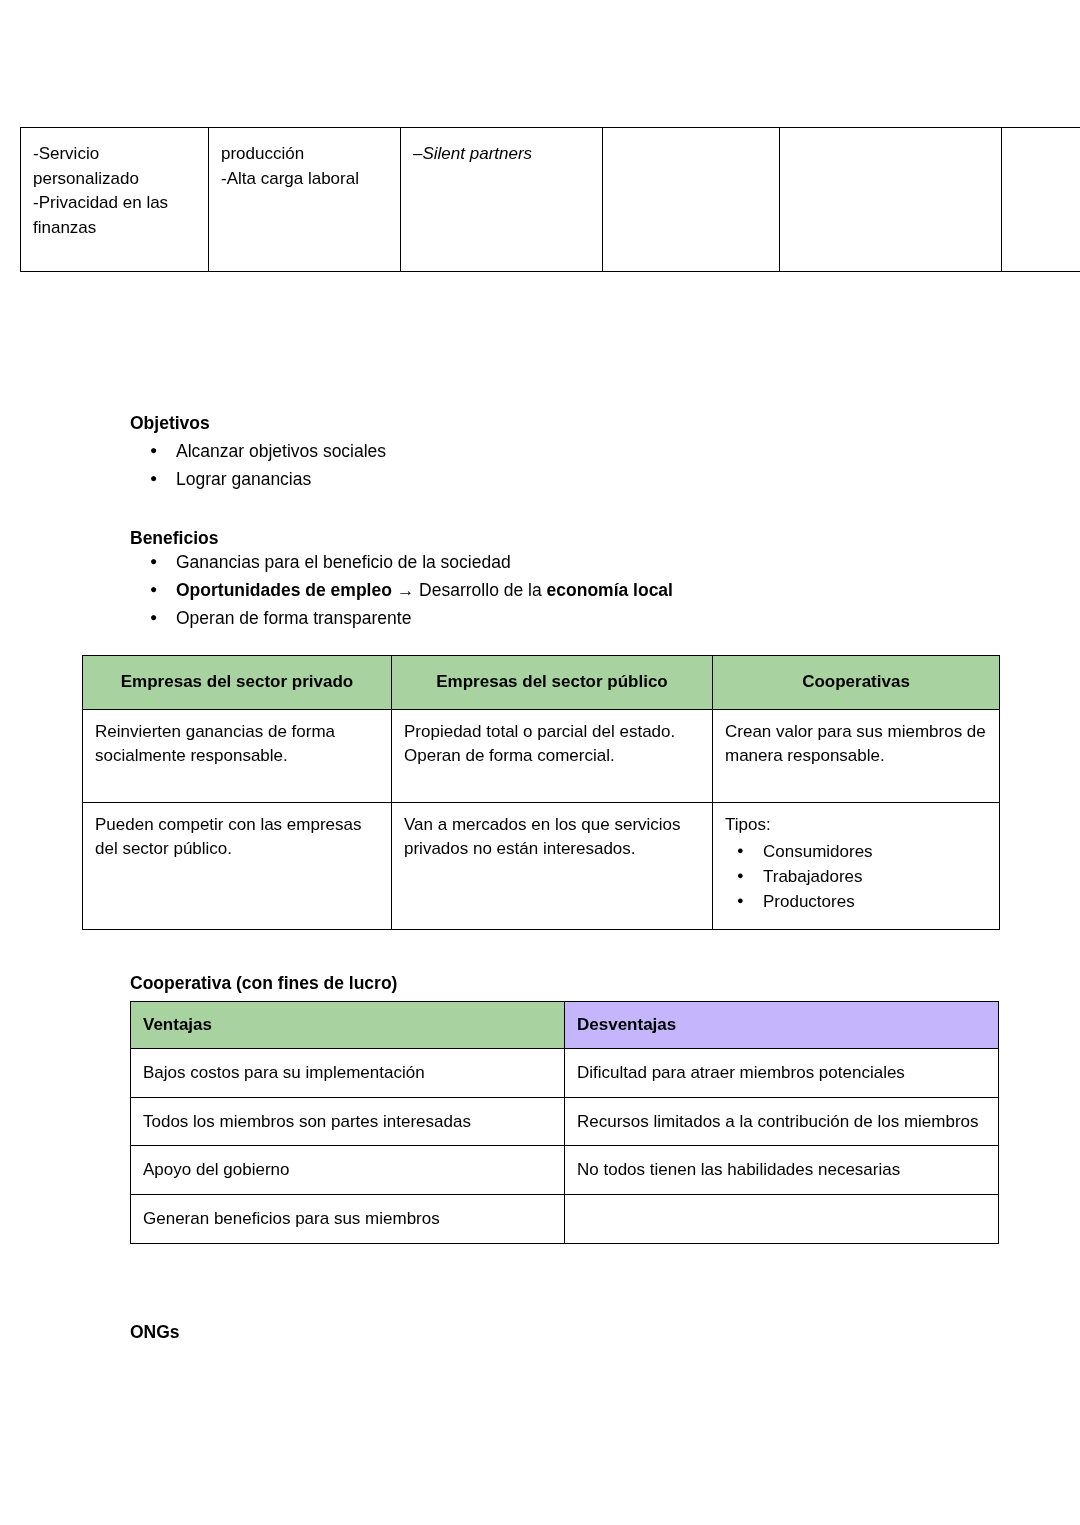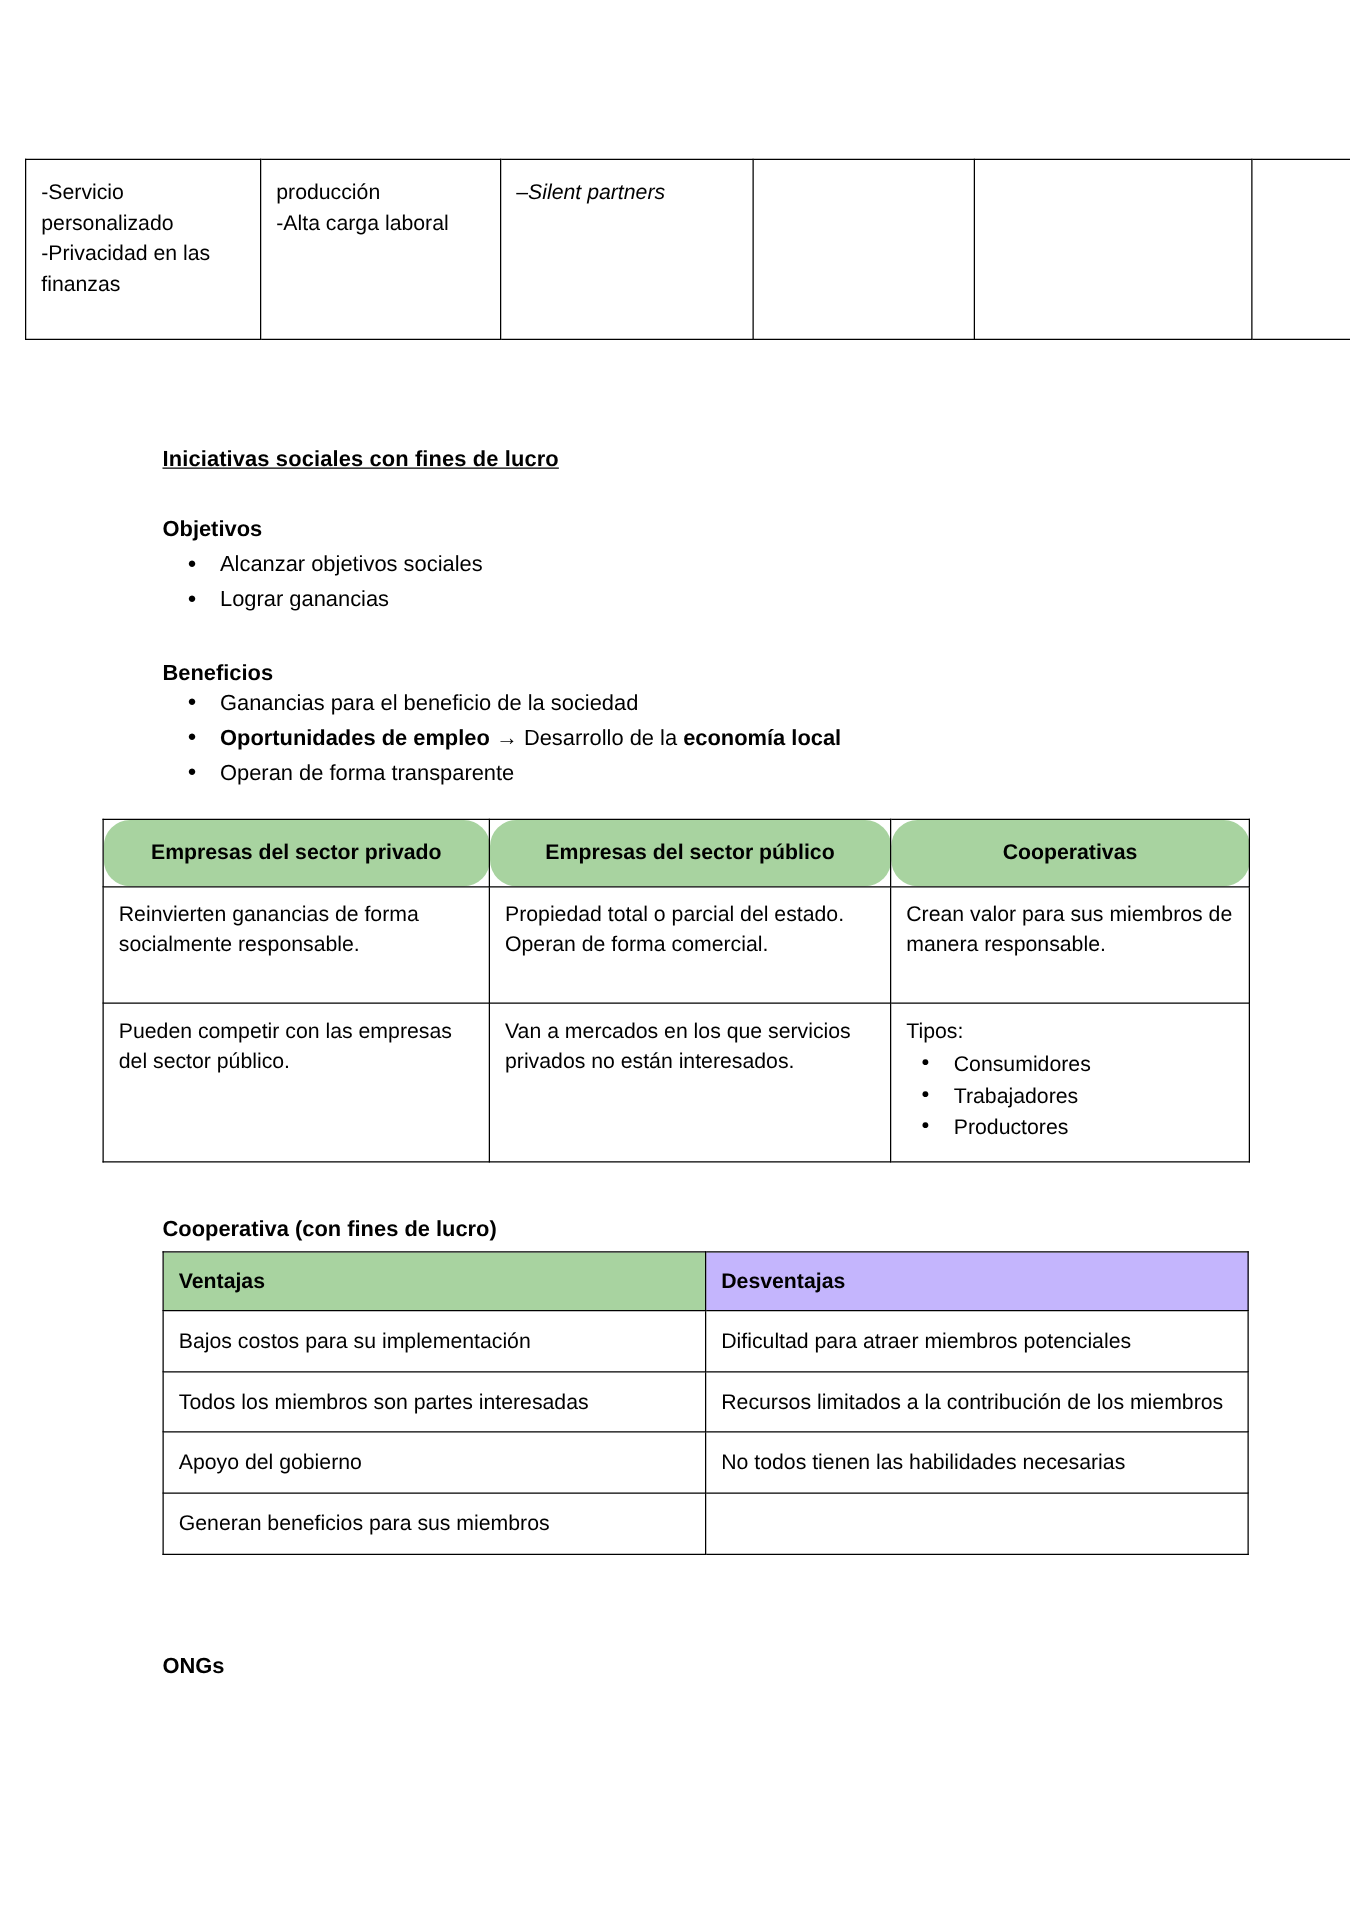--- a/index.html
+++ b/index.html
@@ -101,21 +101,20 @@
     text-align: left;
     vertical-align: top;
     padding: 10px 12px;
   }
   .tbl3 th {
     background: #a8d3a0;
     text-align: center;
     font-weight: bold;
     font-size: 17px;
     padding: 14px 8px;
-    border-radius: 21px;
   }
   .tbl3 td { height: 72px; }
   .tbl3 .col-a { width: 292px; }
   .tbl3 .col-b { width: 304px; }
   .tbl3 .col-c { width: 270px; }
   .inner-list {
     margin: 2px 0 0 0;
     padding: 0;
     list-style: none;
   }
@@ -177,21 +176,20 @@
       <td class="c2"><span style="white-space: pre-line;">producción
 -Alta carga laboral</span></td>
       <td class="c3"><span>–</span><span class="italic">Silent partners</span></td>
       <td class="c4"></td>
       <td class="c5"></td>
       <td class="c6"></td>
     </tr>
   </tbody>
     </table>
 
-  <div class="h-underline" style="top: 357px;">Iniciativas sociales con fines de lucro</div>
 
   <div class="h-bold" style="top: 413px;">Objetivos</div>
   <ul class="bullets" style="left: 140px; top: 437px;">
     <li>Alcanzar objetivos sociales</li>
     <li>Lograr ganancias</li>
   </ul>
 
   <div class="h-bold" style="top: 528px;">Beneficios</div>
   <ul class="bullets" style="left: 140px; top: 548px;">
     <li>Ganancias para el beneficio de la sociedad</li>

